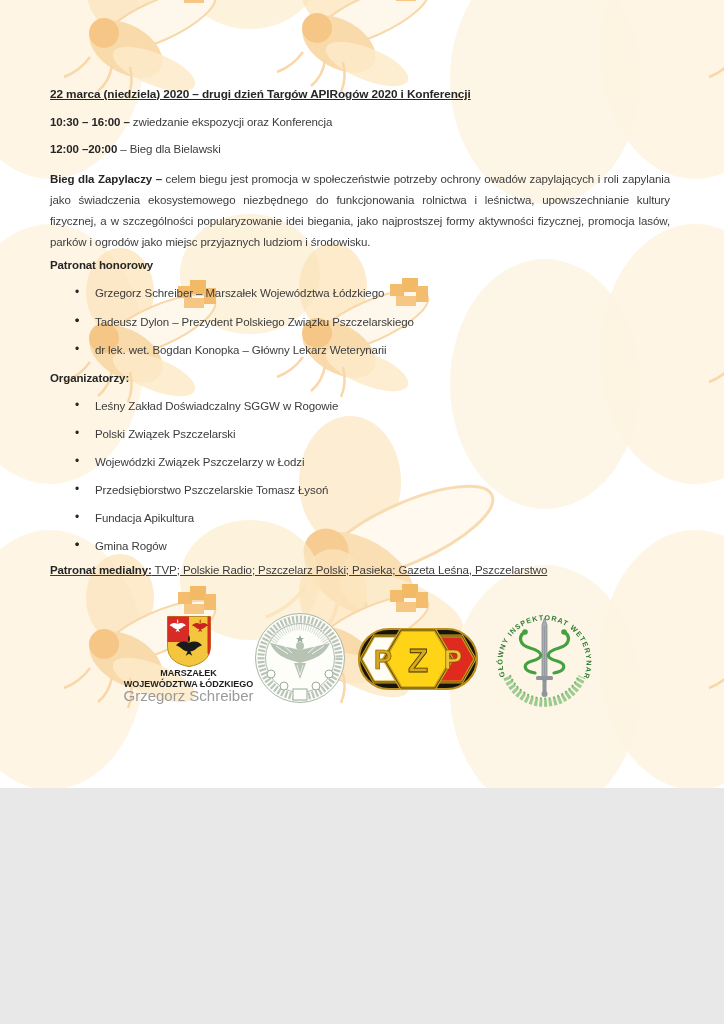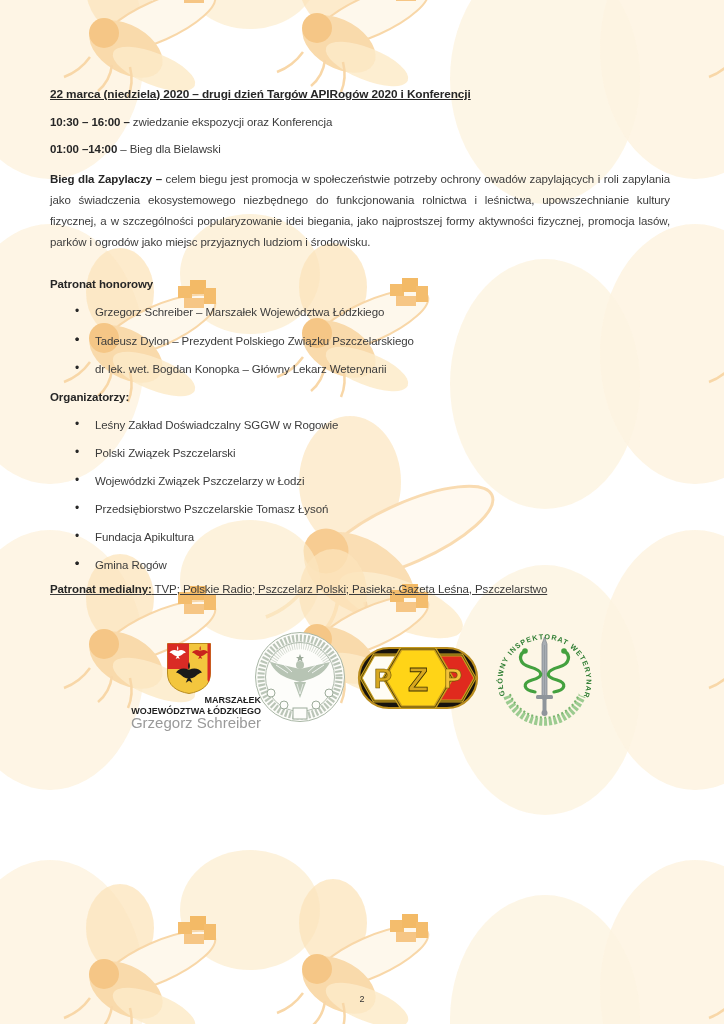--- a/index.html
+++ b/index.html
@@ -1,36 +1,36 @@
 <!DOCTYPE html>
 <html><head>
 <meta charset="utf-8">
 <style>
   html,body { margin:0; padding:0; background:#e8e8e8; }
   .page {
-    position:relative; width:724px; height:1024px; margin:0 auto;
+    position:relative; width:724px; height:788px; margin:0 auto;
     background:#ffffff; overflow:hidden;
     font-family:"Liberation Sans", sans-serif; color:#3c3c3c;
   }
   .watermark { position:absolute; left:0; top:0; z-index:0; opacity:.72; }
   .content { position:absolute; left:50px; top:87px; width:624px; z-index:1; font-size:11.5px; letter-spacing:-0.1px; }
   .heading { margin:0; font-size:11.8px; font-weight:bold; text-decoration:underline; color:#262626; line-height:15px; }
   .sched { margin:13px 0 0 0; line-height:14px; }
   .sched b, .para b, .media b { color:#262626; }
   .para { margin:13px 4px 0 0; text-align:justify; line-height:21px; }
-  .shead { margin:24px 0 0 0; font-weight:bold; color:#262626; line-height:14px; }
+  .shead { margin:5px 0 0 0; font-weight:bold; color:#262626; line-height:14px; }
   .shead2 { margin:13.5px 0 0 0; }
   ul.blist { list-style:none; margin:14px 0 0 0; padding:0; }
   ul.blist li { position:relative; padding-left:45px; line-height:14px; }
   ul.blist.l1 li + li { margin-top:14.5px; }
   ul.blist.l2 li + li { margin-top:14px; }
   ul.blist .dot { position:absolute; left:25px; top:-1px; font-size:12px; color:#262626; }
   .media { margin:10px 0 0 0; line-height:15px;text-decoration:underline; }
   .logos { position:relative; height:112px; margin-top:36px; }
-  .logo-marshal { position:absolute; left:66px; top:9px; width:145px; text-align:right; }
+  .logo-marshal { position:absolute; left:66px; top:1px; width:145px; text-align:center; }
   .logo-marshal svg { display:block; margin:0 auto; }
   .cap1, .cap2 { font-size:9px; font-weight:bold; color:#1f1f1f; line-height:11px; letter-spacing:0; }
   .cap3 { font-size:15px; color:#9a9a9a; line-height:12px; letter-spacing:0; }
   .logo-seal { position:absolute; left:204px; top:-2px; }
   .logo-pzp { position:absolute; left:303px; top:6px; }
   .logo-vet { position:absolute; left:442px; top:-6px; }
   .footer { position:absolute; left:0; top:994px; width:724px; text-align:center; font-size:9px; color:#333; z-index:1; }
   .pzp-letter { font-family:"Liberation Sans", sans-serif; font-weight:bold; }
   .vet-arc-text { font-family:"Liberation Sans", sans-serif; font-weight:bold; }
 </style>
@@ -75,21 +75,21 @@
     <use href="#wm-tile" x="0" y="830"></use>
       <use href="#wm-tile" x="645" y="830"></use>
   </svg>
 
   <div class="content">
 
     <p class="heading">22 marca (niedziela) 2020 – drugi dzień Targów APIRogów 2020 i Konferencji</p>
 
     <p class="sched"><b>10:30 – 16:00 –</b><span> zwiedzanie ekspozycji oraz Konferencja</span></p>
 
-    <p class="sched"><b>01:00 –14:00</b><span> – Bieg dla Bielawski</span></p>
+    <p class="sched"><b>12:00 –20:00</b><span> – Bieg dla Bielawski</span></p>
 
     <p class="para"><b>Bieg dla Zapylaczy –</b><span> celem biegu jest promocja w społeczeństwie potrzeby ochrony owadów zapylających i roli zapylania jako świadczenia ekosystemowego niezbędnego do funkcjonowania rolnictwa i leśnictwa, upowszechnianie kultury fizycznej, a w szczególności popularyzowanie idei biegania, jako najprostszej formy aktywności fizycznej, promocja lasów, parków i ogrodów jako miejsc przyjaznych ludziom i środowisku.</span></p>
 
     <p class="shead">Patronat honorowy</p>
     <ul class="blist l1">
       <li><span class="dot">•</span><span>Grzegorz Schreiber – Marszałek Województwa Łódzkiego</span></li>
       <li><span class="dot">•</span></li>
       <li><span class="dot">•</span><span>Tadeusz Dylon – Prezydent Polskiego Związku Pszczelarskiego</span></li>
       <li><span class="dot">•</span><span>dr lek. wet. Bogdan Konopka – Główny Lekarz Weterynarii</span></li>
     </ul>

